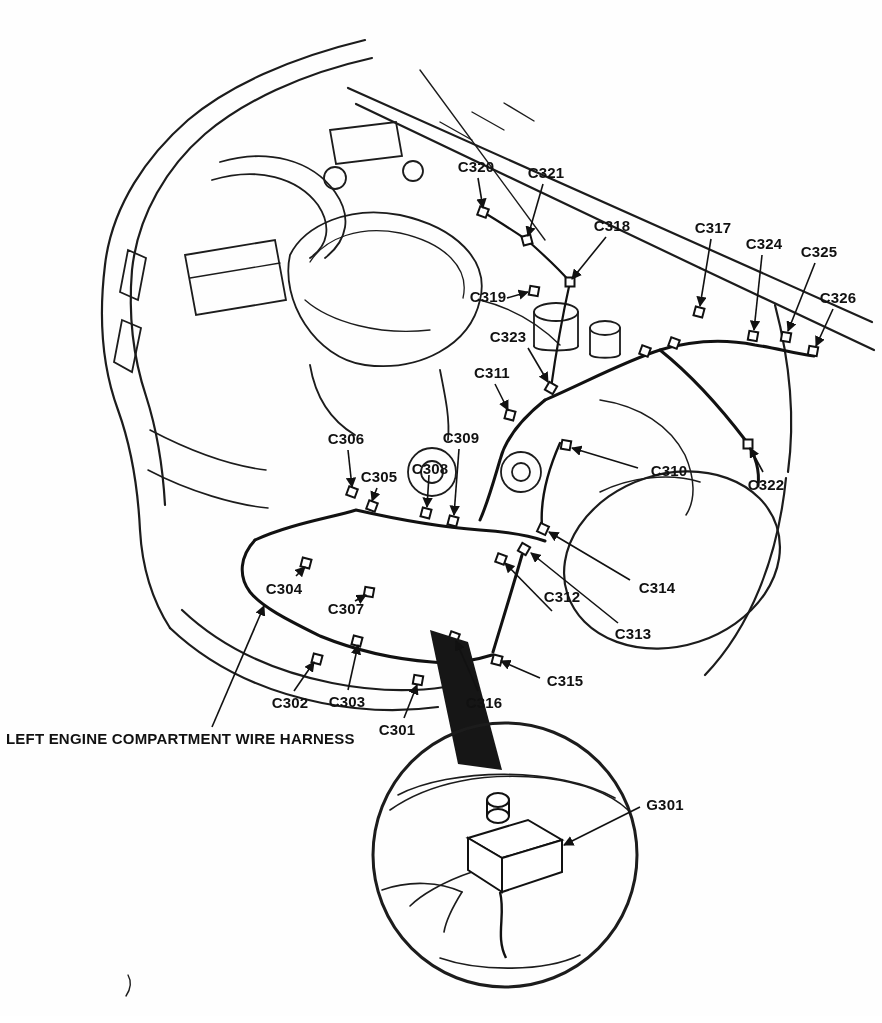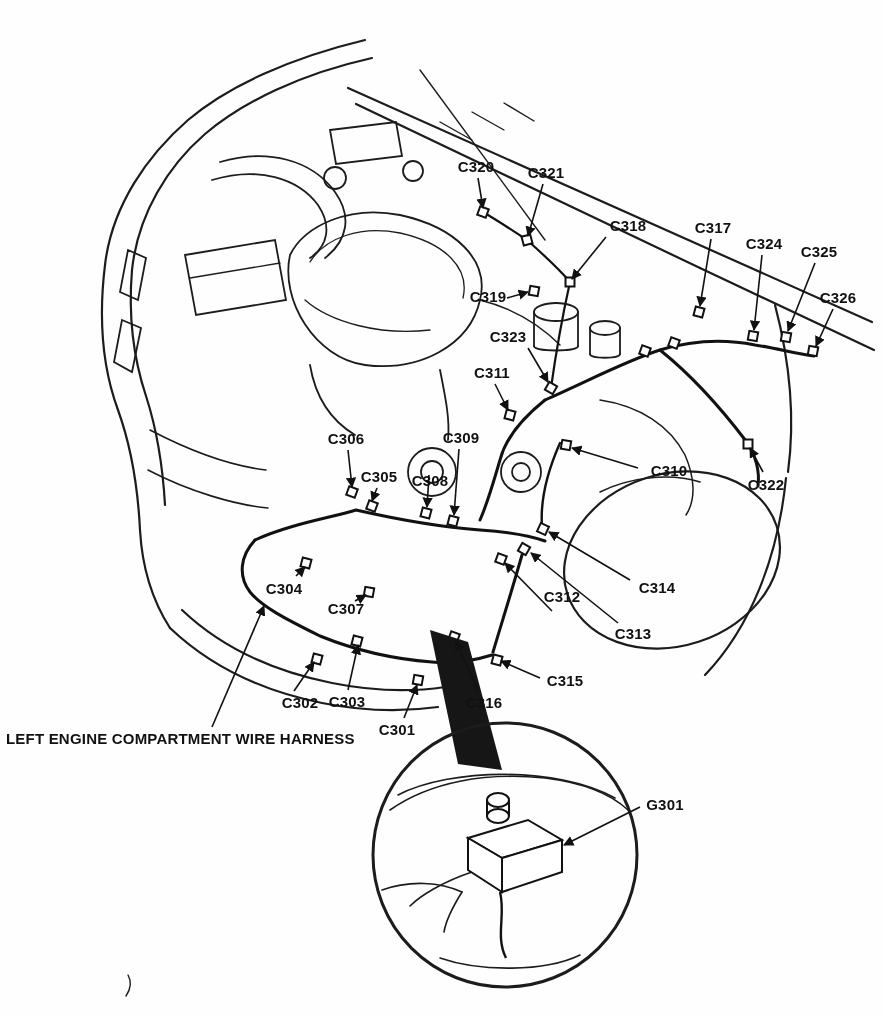--- a/index.html
+++ b/index.html
@@ -214,41 +214,41 @@
       <line x1="404" y1="718" x2="417" y2="685" marker-end="url(#arr)"></line>
       <line x1="348" y1="690" x2="358" y2="645" marker-end="url(#arr)"></line>
       <line x1="294" y1="691" x2="314" y2="662" marker-end="url(#arr)"></line>
       <line x1="212" y1="727" x2="264" y2="606" marker-end="url(#arr)"></line>
       <line x1="640" y1="807" x2="564" y2="845" marker-end="url(#arr)"></line>
     </g>
   </svg>
 
   <div class="lbl" style="left:476px;top:166px">C320</div>
   <div class="lbl" style="left:546px;top:172px">C321</div>
-  <div class="lbl" style="left:628px;top:225px">C318</div>
+  <div class="lbl" style="left:612px;top:225px">C318</div>
   <div class="lbl" style="left:713px;top:227px">C317</div>
   <div class="lbl" style="left:764px;top:243px">C324</div>
   <div class="lbl" style="left:819px;top:251px">C325</div>
   <div class="lbl" style="left:838px;top:297px">C326</div>
   <div class="lbl" style="left:488px;top:296px">C319</div>
   <div class="lbl" style="left:508px;top:336px">C323</div>
   <div class="lbl" style="left:492px;top:372px">C311</div>
   <div class="lbl" style="left:346px;top:438px">C306</div>
   <div class="lbl" style="left:461px;top:437px">C309</div>
-  <div class="lbl" style="left:430px;top:480px">C308</div>
+  <div class="lbl" style="left:430px;top:468px">C308</div>
   <div class="lbl" style="left:379px;top:476px">C305</div>
   <div class="lbl" style="left:669px;top:470px">C310</div>
   <div class="lbl" style="left:766px;top:484px">C322</div>
   <div class="lbl" style="left:284px;top:588px">C304</div>
   <div class="lbl" style="left:346px;top:608px">C307</div>
   <div class="lbl" style="left:657px;top:587px">C314</div>
   <div class="lbl" style="left:562px;top:596px">C312</div>
   <div class="lbl" style="left:633px;top:633px">C313</div>
   <div class="lbl" style="left:565px;top:680px">C315</div>
   <div class="lbl" style="left:484px;top:702px">C316</div>
-  <div class="lbl" style="left:300px;top:702px">C302</div>
+  <div class="lbl" style="left:290px;top:702px">C302</div>
   <div class="lbl" style="left:347px;top:701px">C303</div>
   <div class="lbl" style="left:397px;top:729px">C301</div>
   <div class="lbl" style="left:665px;top:804px">G301</div>
 
   <div class="title-lbl" style="left:6px;top:738px">LEFT ENGINE COMPARTMENT WIRE HARNESS</div>
 
 </div>
 
 </body></html>

